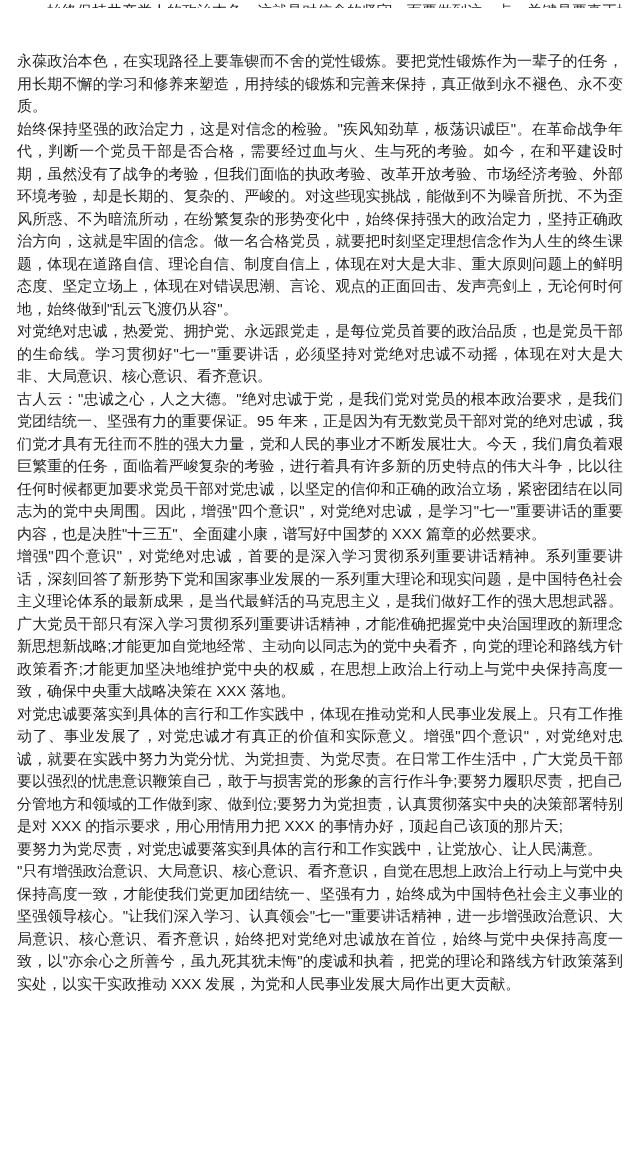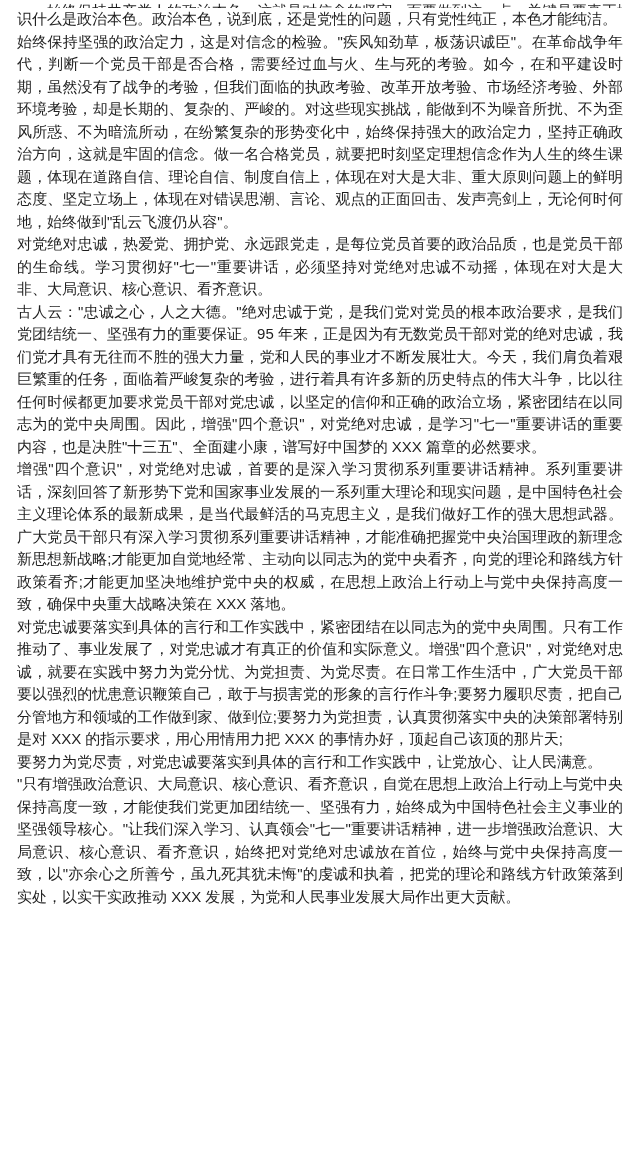--- a/index.html
+++ b/index.html
@@ -42,31 +42,31 @@
 </head>
 <body>
 
 <div class="page">
   <div class="doc">
 
     <div class="clip-top">
       <p>……始终保持共产党人的政治本色，这就是对信念的坚守。而要做到这一点，关键是要真正地认</p>
     </div>
 
-    <p>识什么是政治本色。政治本色，说到底，还是党性的问题，只有党性纯正，本色才能纯洁。</p>
 
+    <p class="after-gap">永葆政治本色，在实现路径上要靠锲而不舍的党性锻炼。要把党性锻炼作为一辈子的任务，用长期不懈的学习和修养来塑造，用持续的锻炼和完善来保持，真正做到永不褪色、永不变质。</p>
 
     <p>始终保持坚强的政治定力，这是对信念的检验。"疾风知劲草，板荡识诚臣"。在革命战争年代，判断一个党员干部是否合格，需要经过血与火、生与死的考验。如今，在和平建设时期，虽然没有了战争的考验，但我们面临的执政考验、改革开放考验、市场经济考验、外部环境考验，却是长期的、复杂的、严峻的。对这些现实挑战，能做到不为噪音所扰、不为歪风所惑、不为暗流所动，在纷繁复杂的形势变化中，始终保持强大的政治定力，坚持正确政治方向，这就是牢固的信念。做一名合格党员，就要把时刻坚定理想信念作为人生的终生课题，体现在道路自信、理论自信、制度自信上，体现在对大是大非、重大原则问题上的鲜明态度、坚定立场上，体现在对错误思潮、言论、观点的正面回击、发声亮剑上，无论何时何地，始终做到"乱云飞渡仍从容"。</p>
 
     <p>对党绝对忠诚，热爱党、拥护党、永远跟党走，是每位党员首要的政治品质，也是党员干部的生命线。学习贯彻好"七一"重要讲话，必须坚持对党绝对忠诚不动摇，体现在对大是大非、大局意识、核心意识、看齐意识。</p>
 
     <p>古人云："忠诚之心，人之大德。"绝对忠诚于党，是我们党对党员的根本政治要求，是我们党团结统一、坚强有力的重要保证。95 年来，正是因为有无数党员干部对党的绝对忠诚，我们党才具有无往而不胜的强大力量，党和人民的事业才不断发展壮大。今天，我们肩负着艰巨繁重的任务，面临着严峻复杂的考验，进行着具有许多新的历史特点的伟大斗争，比以往任何时候都更加要求党员干部对党忠诚，以坚定的信仰和正确的政治立场，紧密团结在以同志为的党中央周围。因此，增强"四个意识"，对党绝对忠诚，是学习"七一"重要讲话的重要内容，也是决胜"十三五"、全面建小康，谱写好中国梦的 XXX 篇章的必然要求。</p>
 
     <p>增强"四个意识"，对党绝对忠诚，首要的是深入学习贯彻系列重要讲话精神。系列重要讲话，深刻回答了新形势下党和国家事业发展的一系列重大理论和现实问题，是中国特色社会主义理论体系的最新成果，是当代最鲜活的马克思主义，是我们做好工作的强大思想武器。广大党员干部只有深入学习贯彻系列重要讲话精神，才能准确把握党中央治国理政的新理念新思想新战略;才能更加自觉地经常、主动向以同志为的党中央看齐，向党的理论和路线方针政策看齐;才能更加坚决地维护党中央的权威，在思想上政治上行动上与党中央保持高度一致，确保中央重大战略决策在 XXX 落地。</p>
 
-    <p>对党忠诚要落实到具体的言行和工作实践中，紧密团结在以同志为的党中央周围。只有工作推动了、事业发展了，对党忠诚才有真正的价值和实际意义。增强"四个意识"，对党绝对忠诚，就要在实践中努力为党分忧、为党担责、为党尽责。在日常工作生活中，广大党员干部要以强烈的忧患意识鞭策自己，敢于与损害党的形象的言行作斗争;要努力履职尽责，把自己分管地方和领域的工作做到家、做到位;要努力为党担责，认真贯彻落实中央的决策部署特别是对 XXX 的指示要求，用心用情用力把 XXX 的事情办好，顶起自己该顶的那片天;</p>
+    <p>对党忠诚要落实到具体的言行和工作实践中，体现在推动党和人民事业发展上。只有工作推动了、事业发展了，对党忠诚才有真正的价值和实际意义。增强"四个意识"，对党绝对忠诚，就要在实践中努力为党分忧、为党担责、为党尽责。在日常工作生活中，广大党员干部要以强烈的忧患意识鞭策自己，敢于与损害党的形象的言行作斗争;要努力履职尽责，把自己分管地方和领域的工作做到家、做到位;要努力为党担责，认真贯彻落实中央的决策部署特别是对 XXX 的指示要求，用心用情用力把 XXX 的事情办好，顶起自己该顶的那片天;</p>
 
     <p>要努力为党尽责，对党忠诚要落实到具体的言行和工作实践中，让党放心、让人民满意。</p>
 
     <p>"只有增强政治意识、大局意识、核心意识、看齐意识，自觉在思想上政治上行动上与党中央保持高度一致，才能使我们党更加团结统一、坚强有力，始终成为中国特色社会主义事业的坚强领导核心。"让我们深入学习、认真领会"七一"重要讲话精神，进一步增强政治意识、大局意识、核心意识、看齐意识，始终把对党绝对忠诚放在首位，始终与党中央保持高度一致，以"亦余心之所善兮，虽九死其犹未悔"的虔诚和执着，把党的理论和路线方针政策落到实处，以实干实政推动 XXX 发展，为党和人民事业发展大局作出更大贡献。</p>
 
   </div>
 </div>
 
 </body></html>

